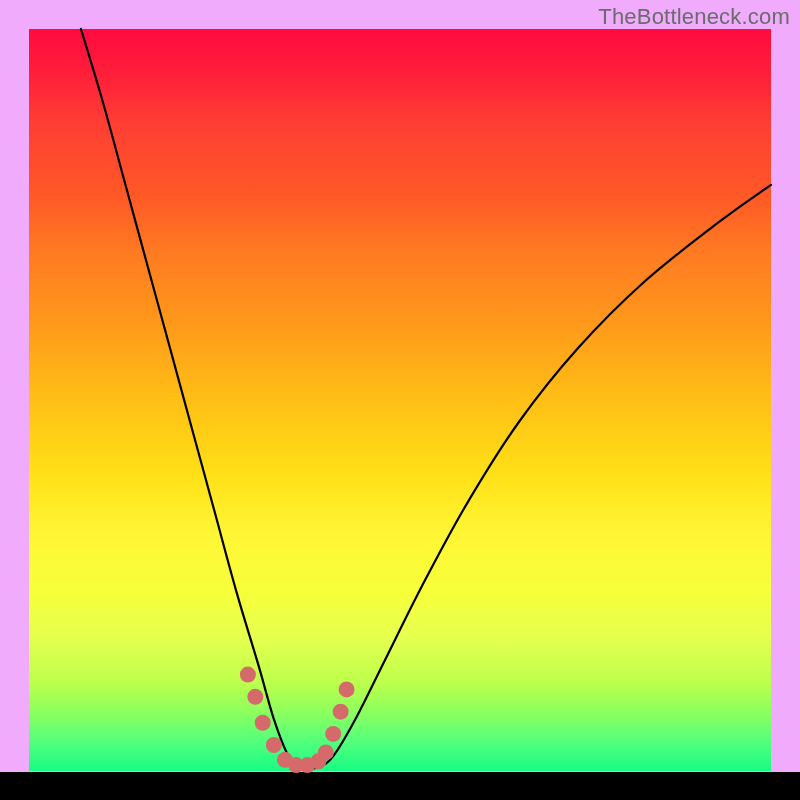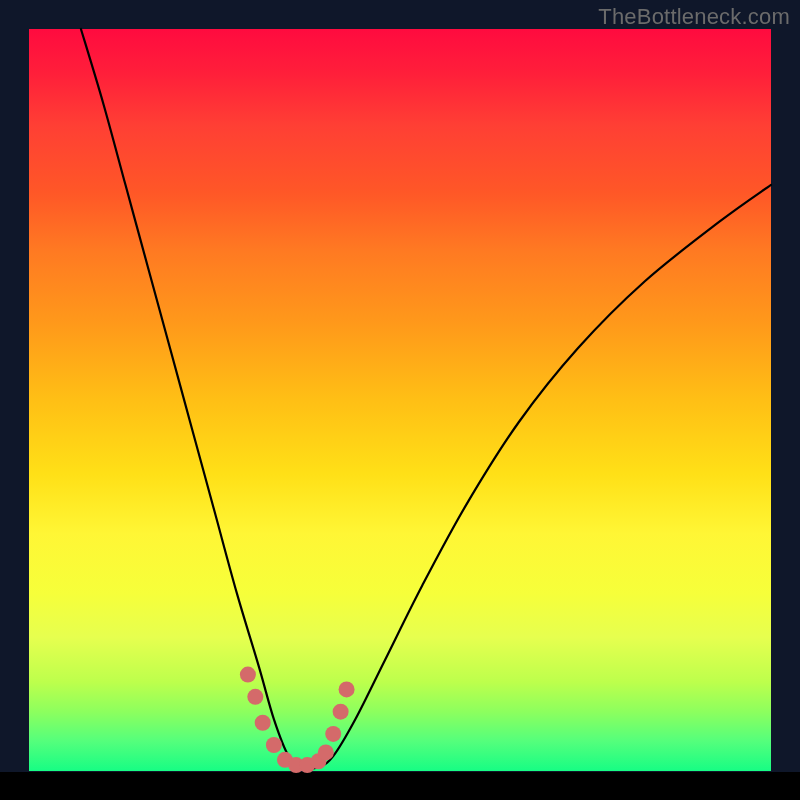--- a/index.html
+++ b/index.html
@@ -10,21 +10,21 @@
     overflow: hidden;
     background: #000;
     font-family: Arial, Helvetica, sans-serif;
   }
   .frame {
     position: absolute;
     top: 0;
     left: 0;
     width: 800px;
     height: 772px;
-    background: #0f172a;
+    background: #f0abfc;
   }
   .plot-bg {
     position: absolute;
     top: 29px;
     left: 29px;
     width: 742px;
     height: 742px;
     
     background: linear-gradient(to bottom,
       #ff0b3f 0%,

